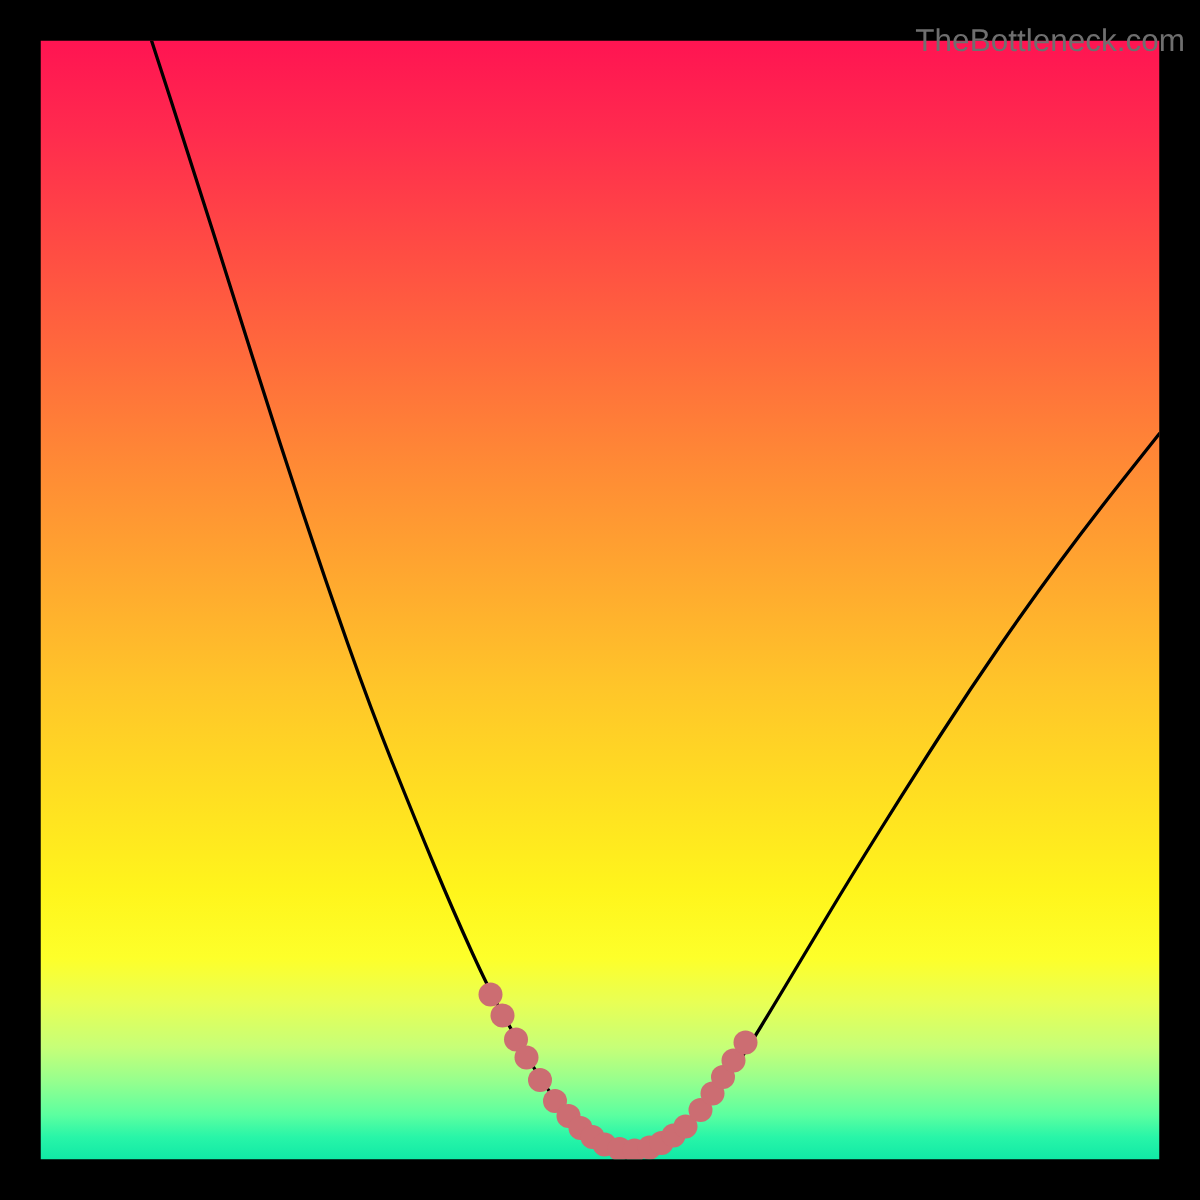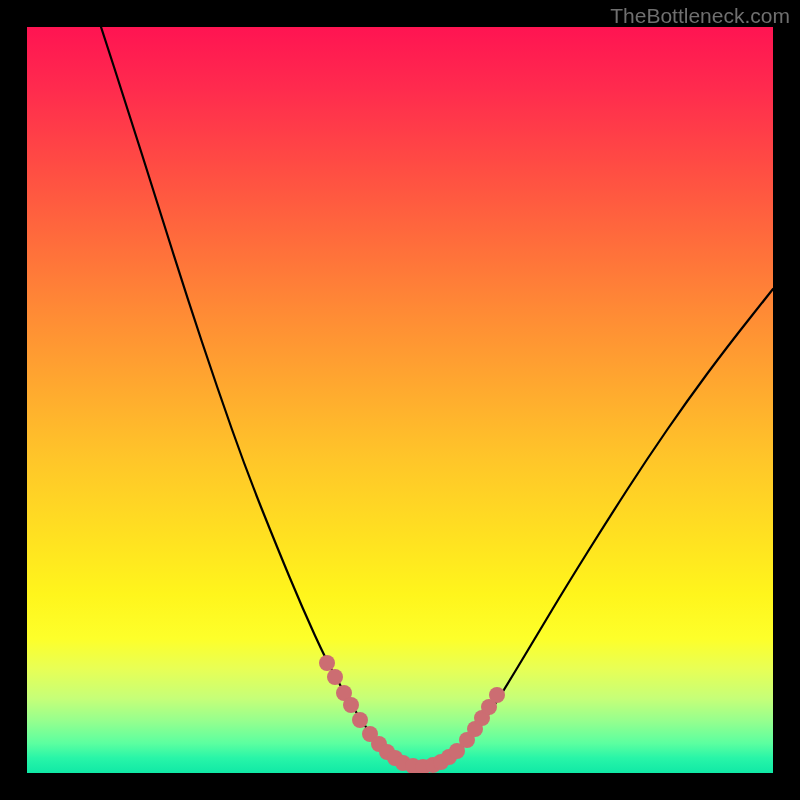--- a/index.html
+++ b/index.html
@@ -47,21 +47,21 @@
   }
   .svg-layer {
     position: absolute;
     left: 0;
     top: 0;
     width: 746px;
     height: 746px;
   }
   .watermark {
     position: absolute;
-    top: 4px;
+    top: 16px;
     right: 10px;
     color: #6f6f6f;
     font-size: 21px;
     letter-spacing: 0px;
     font-weight: 400;
   }
 </style>
 </head>
 <body>
 

